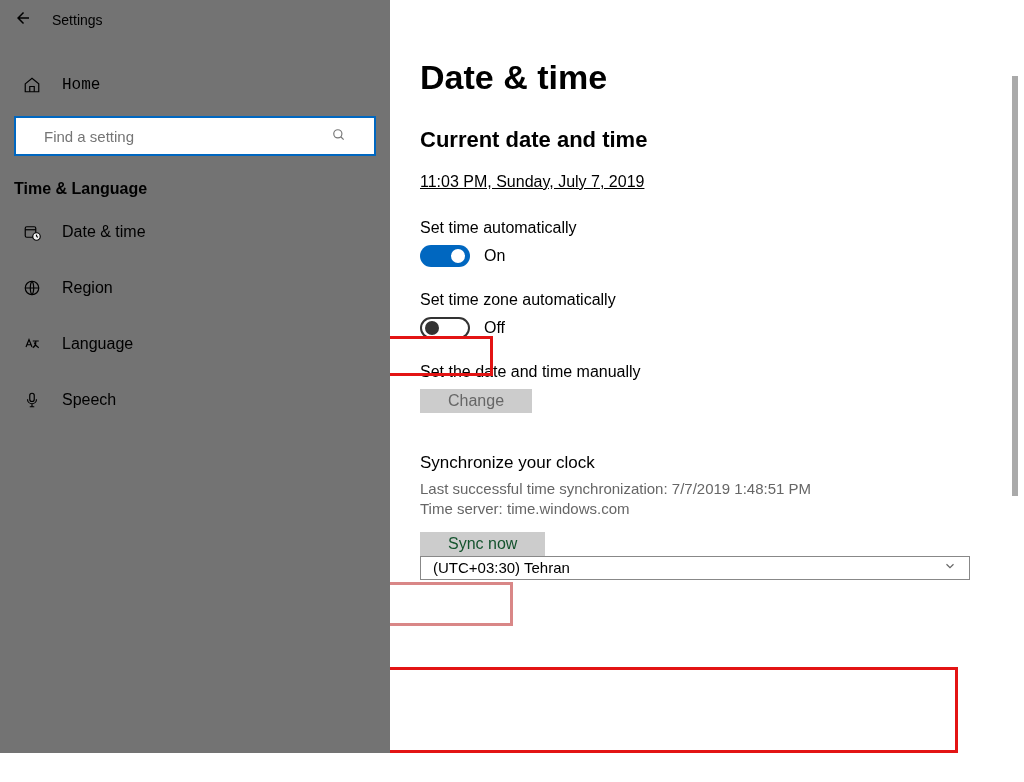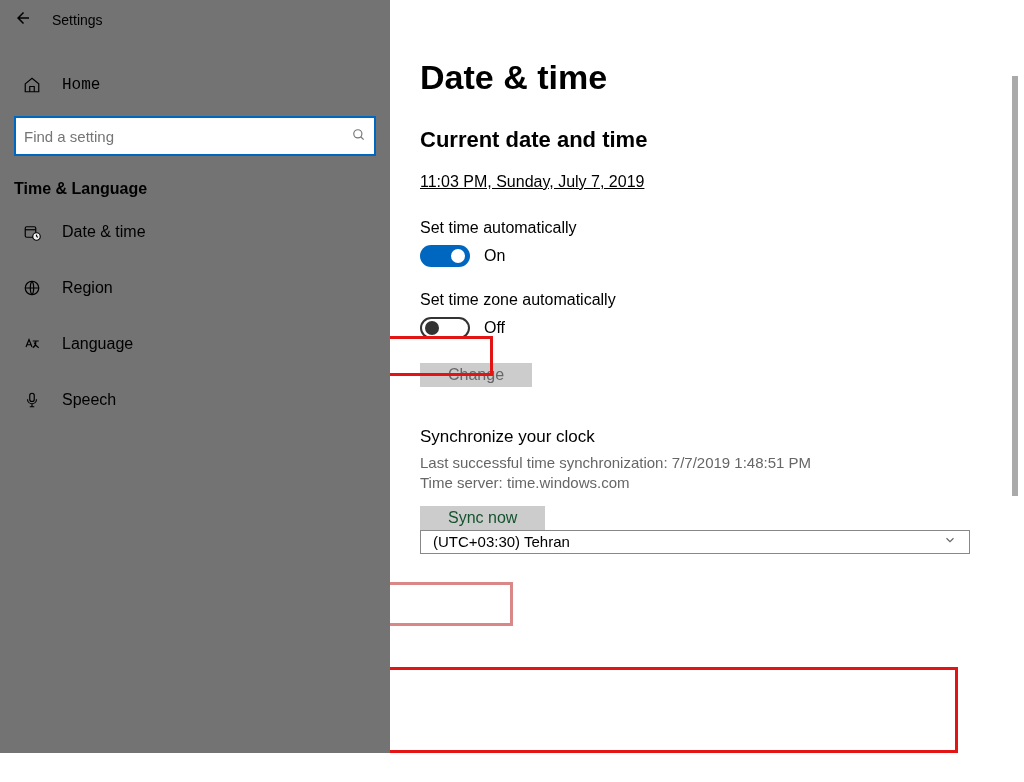--- a/index.html
+++ b/index.html
@@ -15,21 +15,21 @@
   
   .sidebar { width: 390px; height: 753px; background: #737373; display: flex; flex-direction: column; position: relative; }
   .sidebar::before { content: ""; position: absolute; inset: 0; background: #eee; z-index: -1; }
   .sb-top { display: flex; align-items: center; height: 40px; padding: 0 14px; gap: 20px; }
   .sb-top .arrow { font-size: 18px; }
   .sb-title { font-size: 14px; font-weight: 400; }
 
   .sb-home { display: flex; align-items: center; gap: 20px; padding: 10px 22px; margin-top: 26px; font-size: 16px; font-family: Liberation Mono, monospace; }
   .sb-home .ic { width: 20px; display: flex; justify-content: center; }
 
-  .searchbox { margin: 12px 14px 0 14px; height: 40px; border: 2px solid #0067c0; background: #fff; display: flex; align-items: center; padding: 0 8px; }
+  .searchbox { margin: 12px 14px 0 14px; height: 40px; border: 2px solid #0067c0; background: #fff; display: flex; align-items: center; padding: 0 28px; }
   .searchbox input { flex: 1; border: 0; outline: 0; font-size: 15px; color: #666; background: transparent; }
   .searchbox .sic { color: #777; font-size: 14px; }
 
   .sb-section { font-weight: 700; font-size: 16px; padding: 24px 14px 6px 14px; }
 
   .sb-item { display: flex; align-items: center; gap: 20px; height: 56px; padding: 0 22px; font-size: 16px; }
   .sb-item .ic { width: 20px; display:flex; justify-content:center; }
   .sb-item.active {  }
 
   
@@ -179,20 +179,21 @@
       </div>
 
       <div class="lbl">Set time zone automatically</div>
       <div class="toggle-row">
         <div class="toggle off">
             <div class="knob"></div>
           </div>
         <span>Off</span>
       </div>
 
+      <div class="lbl">Set the date and time manually</div>
       <button class="btn">Change</button>
 
       <div class="subhead" style="margin-top:40px;">Synchronize your clock</div>
       <div class="graytext">
         <span>Last successful time synchronization:</span>&nbsp;<span>7/7/2019 1:48:51 PM</span>
       </div>
       <div class="graytext" style="margin-bottom:12px;">
         <span>Time server:</span>&nbsp;<span>time.windows.com</span>
       </div>
       <button class="btn enabled">Sync now</button>

